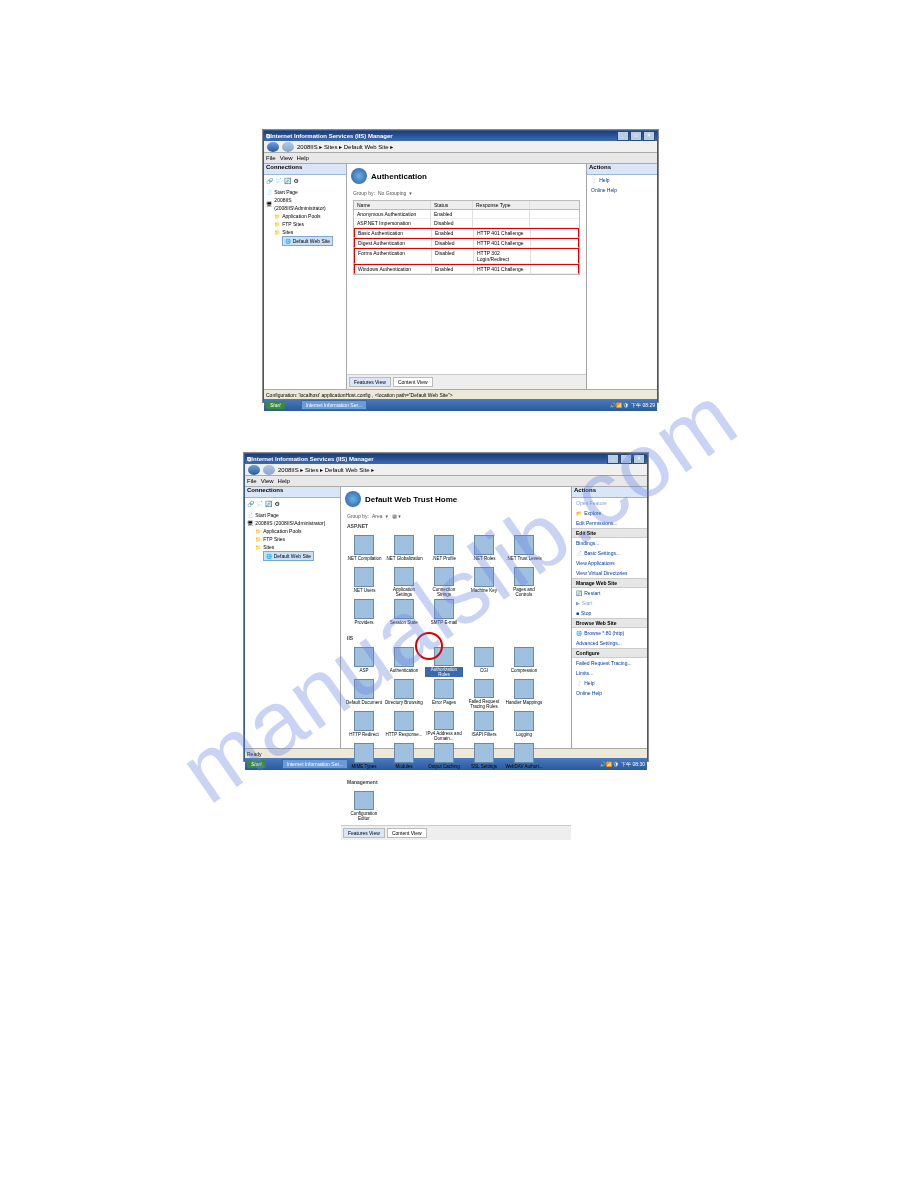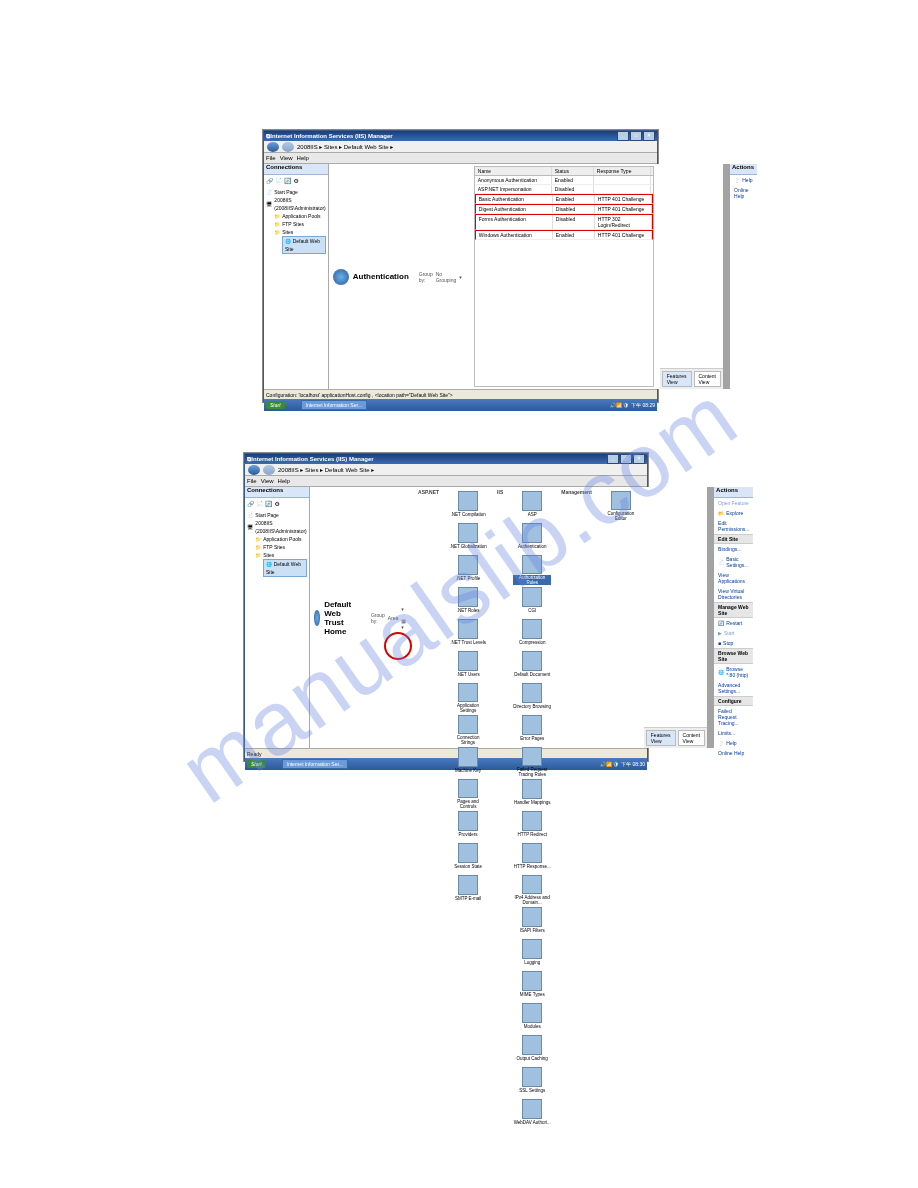--- a/index.html
+++ b/index.html
@@ -11,21 +11,21 @@
 .nav { height:11px; background:#f0f0f0; border-bottom:1px solid #aaa; display:flex; align-items:center; padding:0 3px; gap:3px; }
 .navarrow { width:12px; height:10px; border-radius:50%; background:linear-gradient(#6aa0e0,#2a5a9a); }
 .panels { display:flex; height:calc(100% - 45px); }
 .leftp { width:82px; background:#fff; border-right:1px solid #aaa; }
 .leftp .phead { height:10px; background:#d9e6f7; border-bottom:1px solid #9cb6d6; padding:0 2px; font-weight:bold; }
 .tree { padding:2px; font-size:5px; line-height:8px; }
 .tree .node { display:flex; align-items:center; gap:2px; }
 .tree .indent1 { padding-left:8px; }
 .tree .indent2 { padding-left:16px; }
 .tree .sel { background:#cce0f5; border:1px solid #7aa7d8; padding:0 2px; }
-.center { flex:1; background:#fff; border-right:7px solid #a3a3a3; display:flex; flex-direction:row; }
+.center { flex:1; background:#fff; border-right:1px solid #a3a3a3; display:flex; flex-direction:column; }
 .chead { display:flex; align-items:center; gap:4px; padding:4px; }
 .chead .ico { width:16px; height:16px; background:radial-gradient(#6ab0e8,#285a9a); border-radius:50%; }
 .grp { padding:2px 6px; font-size:5px; color:#555; display:flex; align-items:center; gap:3px; }
 .tbl { margin:2px 6px; border:1px solid #bbb; font-size:5px; }
 .tbl .thead { display:flex; background:#eee; border-bottom:1px solid #bbb; }
 .tbl .th, .tbl .td { padding:1px 3px; border-right:1px solid #ddd; }
 .tbl .c1{width:70px} .tbl .c2{width:35px} .tbl .c3{width:50px}
 .tbl .row { display:flex; border-bottom:1px solid #eee; }
 .redbox { border:1px solid #d00; }
 .cbottom { margin-top:auto; display:flex; gap:2px; padding:2px; border-top:1px solid #ccc; background:#eee; font-size:5px; }

